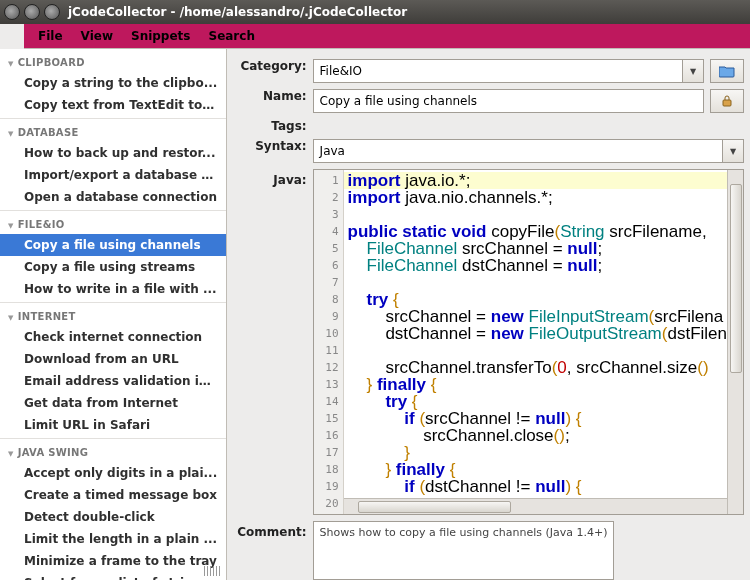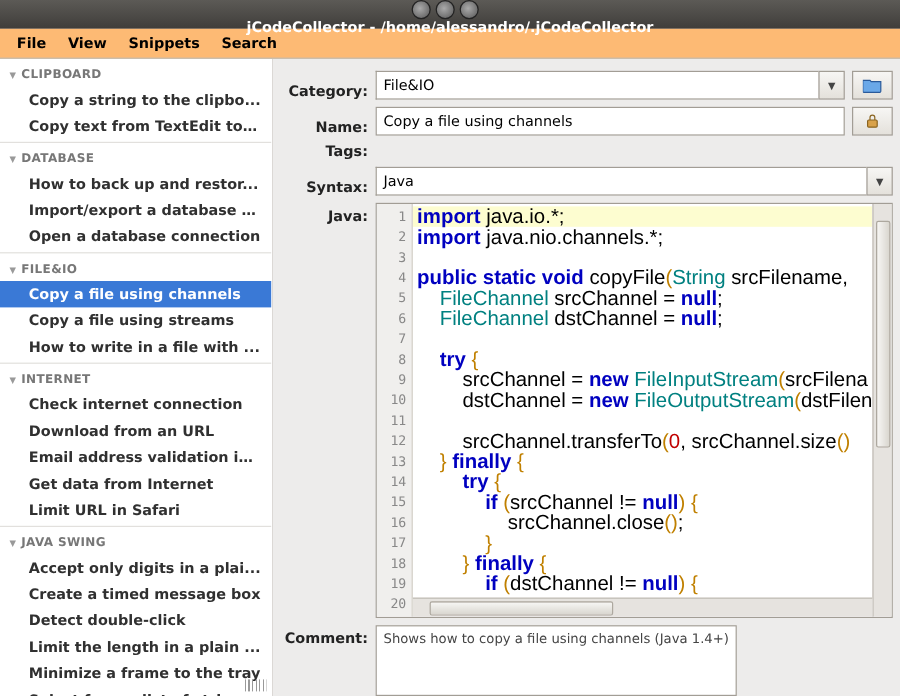--- a/index.html
+++ b/index.html
@@ -1,36 +1,36 @@
 <!DOCTYPE html>
 <html><head>
 <meta charset="utf-8">
 <style>
 * { box-sizing: border-box; margin: 0; padding: 0; }
 body { font-family: "DejaVu Sans", "Liberation Sans", Arial, sans-serif; font-size: 12px; background: #edeceb; color: #000; width: 750px; height: 580px; overflow: hidden; }
 
-.titlebar { height: 24px; background: linear-gradient(#5c5a56, #3f3d3a); color: #fff; display: flex; align-items: center; padding: 0 4px; font-weight: bold; font-size: 12px; flex-direction: column; }
+.titlebar { height: 24px; background: linear-gradient(#5c5a56, #3f3d3a); color: #fff; display: flex; align-items: center; padding: 0 4px; font-weight: bold; font-size: 12px; }
 .win-btns { display: flex; gap: 4px; margin-right: 8px; }
 .win-btn { width: 16px; height: 16px; border-radius: 50%; background: radial-gradient(circle at 6px 6px, #aaa, #555); border: 1px solid #222; }
 
-.menubar { height: 25px; background: #fdba74; border-bottom: 1px solid #c0bcb5; display: flex; align-items: center; padding: 0 6px; gap: 2px; }
+.menubar { height: 25px; background: #be185d; border-bottom: 1px solid #c0bcb5; display: flex; align-items: center; padding: 0 6px; gap: 2px; margin-left: 24px; }
 .menubar span { padding: 3px 8px; cursor: default; font-weight: bold; }
 
 .body { display: flex; height: calc(580px - 24px - 25px); }
 
 .sidebar { width: 262px; background: #fff; border-right: 1px solid #c0bcb5; overflow-y: auto; padding-top: 2px; position: relative; }
 .cat-header { color: #777; font-size: 10px; font-weight: bold; padding: 6px 8px 4px 8px; letter-spacing: 0.3px; }
 .cat-header::before { content: "\25BC"; font-size: 7px; color: #999; margin-right: 4px; }
 .snippet-item { padding: 4px 8px 4px 24px; color: #303030; font-size: 12px; font-weight: bold; white-space: nowrap; overflow: hidden; text-overflow: ellipsis; cursor: default; }
 .snippet-item.selected { background: #3a79d6; color: #fff; }
 .cat-sep { height: 1px; background: #e2e0dd; margin: 2px 0; }
 .resize-grip { position: absolute; bottom: 4px; right: 4px; width: 18px; height: 10px; background: repeating-linear-gradient(90deg, #999 0 1px, transparent 1px 3px); }
 
 .content { flex: 1; padding: 10px 6px 10px 10px; display: flex; flex-direction: column; gap: 6px; }
-.row { display: flex; align-items: flex-end; gap: 6px; }
+.row { display: flex; align-items: flex-start; gap: 6px; }
 .row label { width: 70px; text-align: right; font-size: 12px; font-weight: bold; color: #222; }
 .field { flex: 1; height: 24px; border: 1px solid #a29d95; background: #fff; padding: 2px 6px; font-size: 12px; display: flex; align-items: center; }
 .combo { flex: 1; display: flex; }
 .combo .field { border-right: none; }
 .combo-btn { width: 22px; height: 24px; border: 1px solid #a29d95; background: linear-gradient(#f7f6f4, #e4e1db); display: flex; align-items: center; justify-content: center; font-size: 8px; color: #444; }
 .icon-btn { width: 34px; height: 24px; border: 1px solid #a29d95; background: linear-gradient(#f7f6f4, #e4e1db); display: flex; align-items: center; justify-content: center; font-size: 12px; }
 .tags-field { color: #666; }
 
 .code-area { flex: 1; display: flex; border: 1px solid #a29d95; background: #fff; overflow: hidden; position: relative; }
 .gutter { width: 30px; background: #f0efed; border-right: 1px solid #d4d0c9; text-align: right; padding: 2px 4px 2px 0; font-family: "DejaVu Sans Mono", monospace; font-size: 11px; color: #888; line-height: 17px; }

